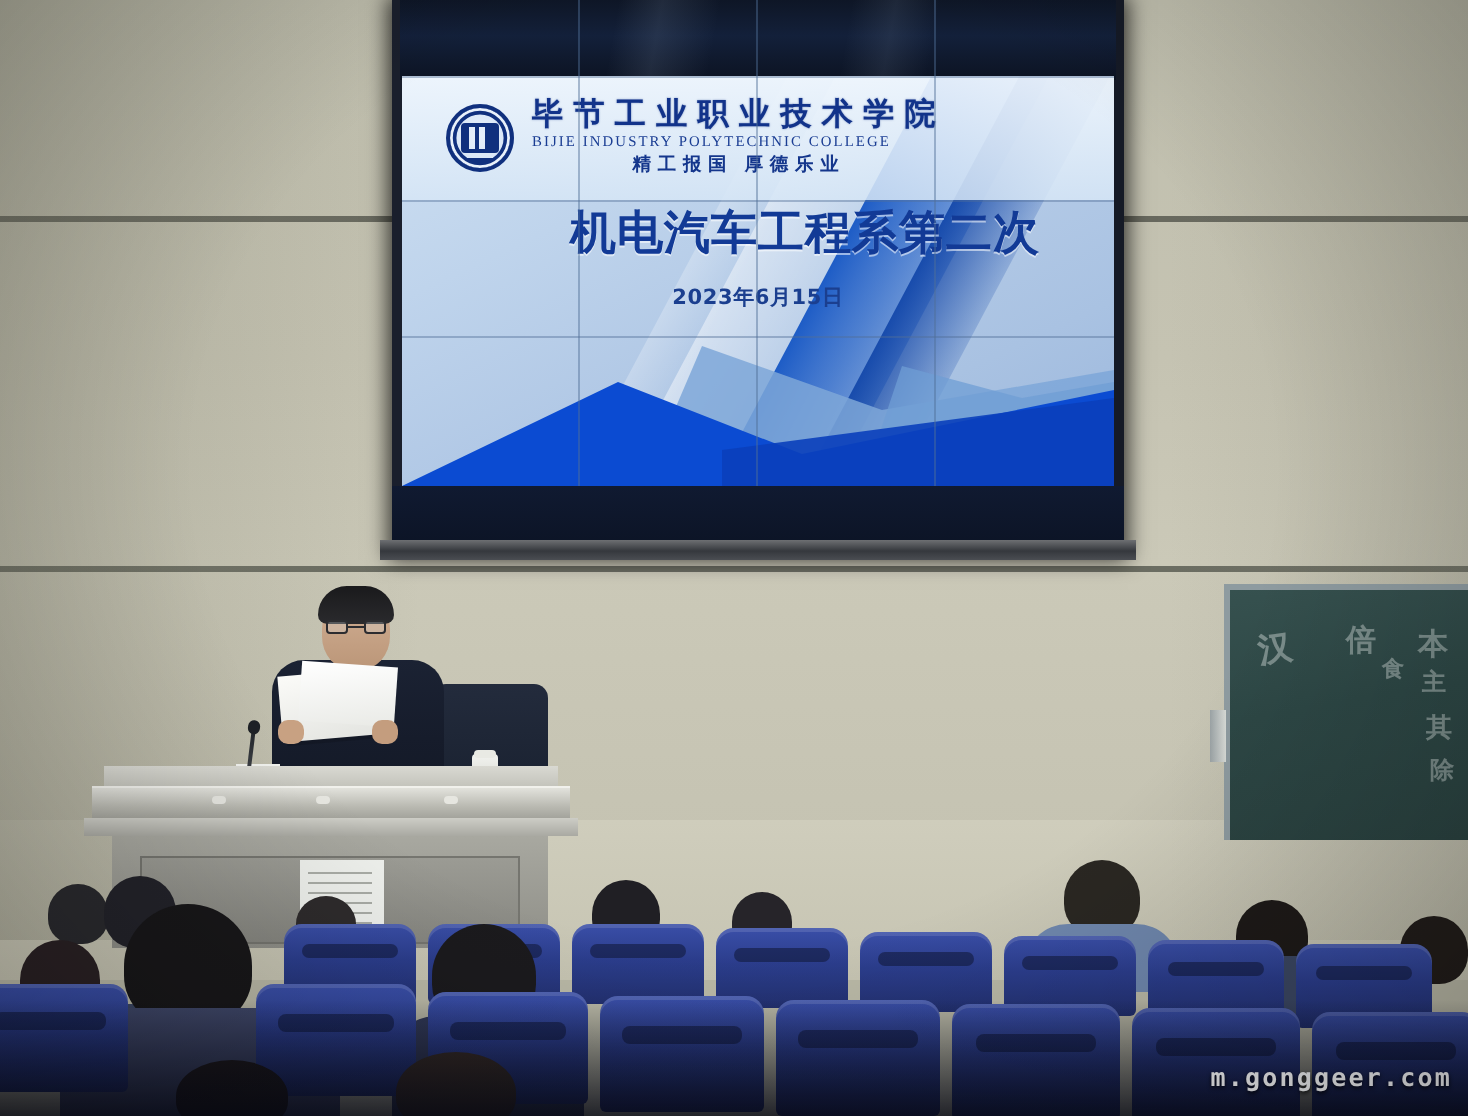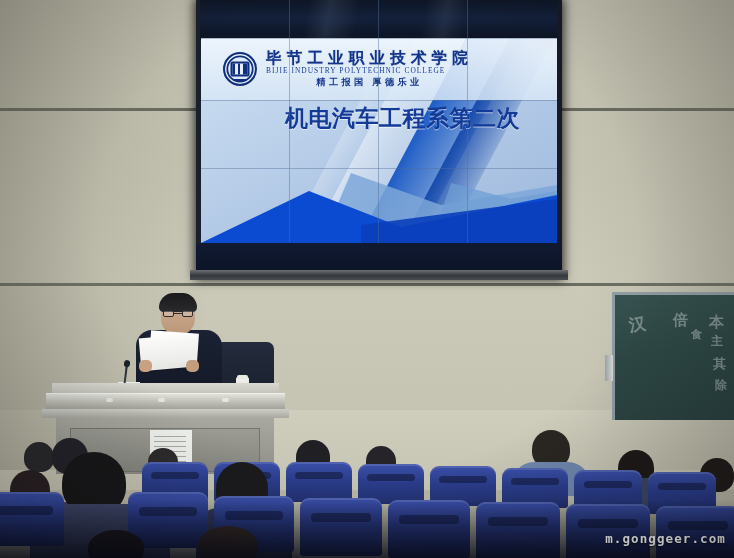--- a/index.html
+++ b/index.html
@@ -68,21 +68,21 @@
         font-size:15.5px;color:#12338a;letter-spacing:5.2px;white-space:nowrap;
         text-shadow:0 0 1px rgba(18,51,138,.5);}
   .en-name{font-family:"Liberation Serif","DejaVu Serif",serif;
         font-size:7.4px;color:#1a3d93;letter-spacing:1.05px;white-space:nowrap;margin-top:1px;}
   .motto{font-family:"Liberation Serif","DejaVu Serif",serif;font-weight:bold;
         font-size:9.2px;color:#14368c;letter-spacing:3.4px;white-space:nowrap;
         margin-top:3px;text-align:center;}
 
   
   .title-wrap{position:absolute;left:0;top:66px;width:356px;text-align:center;z-index:4;}
-  .t-line{font-family:Liberation Sans, sans-serif;font-weight:bold;
+  .t-line{font-family:Liberation Mono, monospace;font-weight:bold;
         font-size:23px;color:#123a96;letter-spacing:.5px;line-height:1.24;
         text-shadow:0 1px 0 rgba(255,255,255,.55);padding-left:47px;}
   .t-date{font-family:"DejaVu Sans","Liberation Sans",sans-serif;font-weight:bold;
         font-size:10.5px;color:#1b3f8f;margin-top:9px;letter-spacing:.3px;}
 
   
   .mtn{position:absolute;left:0;bottom:0;width:356px;height:78px;overflow:hidden;}
   .mtn svg{display:block;width:356px;height:78px;}
 
   
@@ -221,20 +221,21 @@
       <div class="seal"></div>
       <div class="head-texts">
         <div class="cn-name">毕节工业职业技术学院</div>
         <div class="en-name">BIJIE INDUSTRY POLYTECHNIC COLLEGE</div>
         <div class="motto">精工报国  厚德乐业</div>
       </div>
     </div>
 
     <div class="title-wrap">
       <div class="t-line">机电汽车工程系第二次</div>
+      <div class="t-date">2023年6月15日</div>
     </div>
 
     <div class="mtn">
       <svg viewBox="0 0 356 78" preserveAspectRatio="none">
         <polygon points="150,8 240,40 356,20 356,78 120,78" fill="#7ea7d8" opacity=".85"></polygon>
         <polygon points="250,18 310,34 356,26 356,78 230,78" fill="#6f9ed4" opacity=".75"></polygon>
         <polygon points="0,78 108,26 200,62 356,30 356,78" fill="#0b4bd2"></polygon>
         <polygon points="160,60 356,34 356,78 160,78" fill="#0a3fbb" opacity=".9"></polygon>
       </svg>
     </div>

